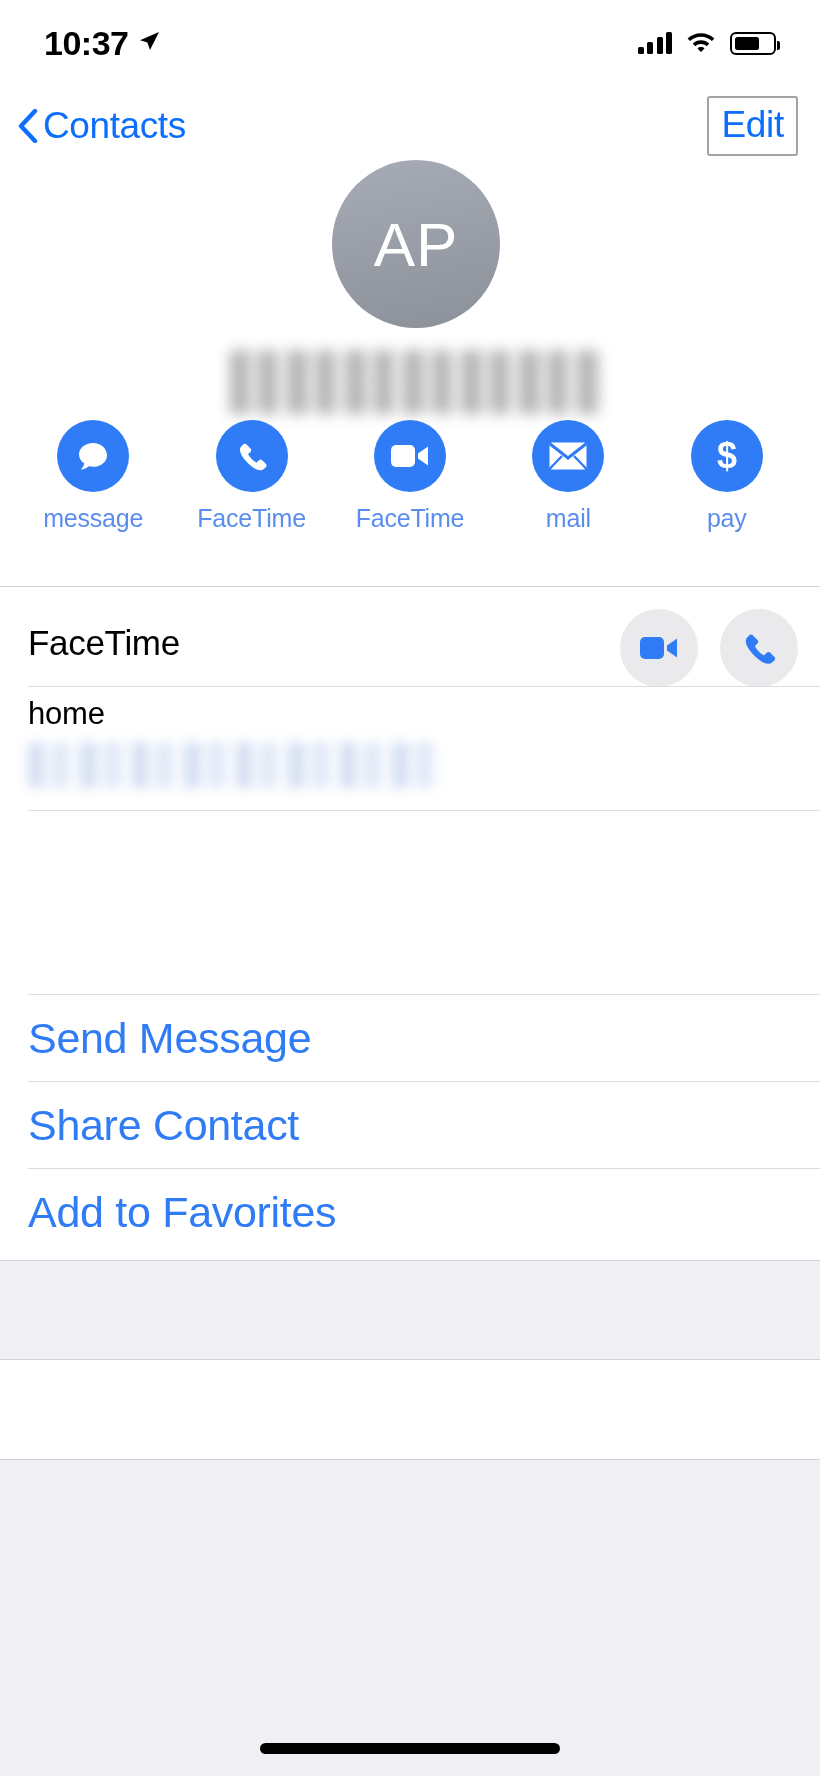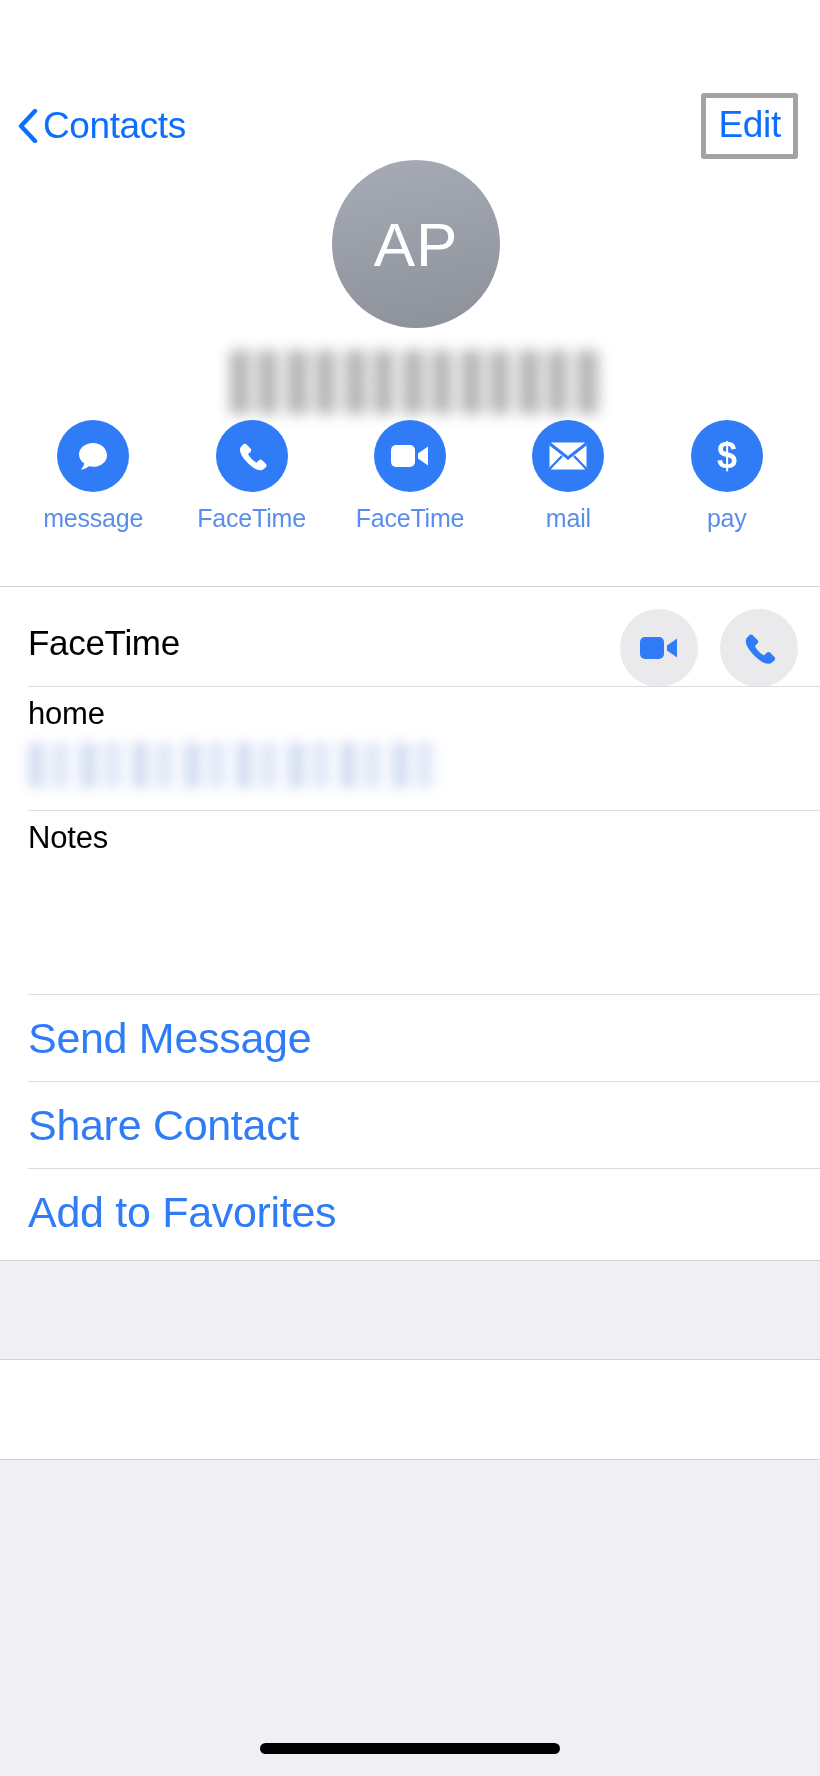--- a/index.html
+++ b/index.html
@@ -69,21 +69,21 @@
     display:flex; align-items:center; gap:5px;
     cursor:pointer;
   }
   .chev {
     display:block; width:20px; height:34px;
   }
   .nav-back-label {
     font-size:37px; color:#0b6efd; letter-spacing:-0.4px;
   }
   .edit-wrap {
-    border:5px solid #a3a3a3;
+    border:2px solid #a3a3a3;
     padding:6px 12px 8px 12px;
     border-radius:3px;
     background:#fff;
     cursor:pointer;
   }
   .edit-label {
     font-size:37px; color:#0b6efd; letter-spacing:-0.3px;
   }
 
   
@@ -200,20 +200,48 @@
     transform:translateX(-50%);
     width:300px; height:11px; border-radius:6px;
     background:#000;
   }
 </style>
 </head>
 <body>
 
 <div class="phone">
 
+  <div class="status-bar">
+    <div class="status-left">
+      <span class="status-time">10:37</span>
+      <span class="loc-arrow">
+        <svg width="24" height="24" viewBox="0 0 24 24">
+          <path d="M22 3 L3 11.2 L10.4 13.6 L13 21 Z" fill="#000"></path>
+        </svg>
+      </span>
+    </div>
+    <div class="status-right">
+      <span class="signal-bars">
+        <i></i>
+          <i></i>
+          <i></i>
+          <i></i>
+      </span>
+      <span>
+        <svg width="30" height="23" viewBox="0 0 30 23">
+          <path d="M15 3.2c5.2 0 9.9 2 13.4 5.3l-2.5 2.6C23 8.4 19.2 6.8 15 6.8S7 8.4 4.1 11.1L1.6 8.5C5.1 5.2 9.8 3.2 15 3.2z" fill="#000"></path>
+          <path d="M15 10.3c3.2 0 6.1 1.2 8.3 3.3l-2.6 2.6c-1.5-1.4-3.5-2.3-5.7-2.3s-4.2.9-5.7 2.3l-2.6-2.6c2.2-2.1 5.1-3.3 8.3-3.3z" fill="#000"></path>
+          <path d="M15 17.1c1.4 0 2.6.5 3.5 1.4L15 22l-3.5-3.5c.9-.9 2.1-1.4 3.5-1.4z" fill="#000"></path>
+        </svg>
+      </span>
+      <span class="battery">
+        <span class="battery-fill" style="width:24px"></span>
+      </span>
+    </div>
+  </div>
 
   <div class="nav-bar">
     <div class="nav-back">
       <span class="chev">
         <svg width="20" height="34" viewBox="0 0 20 34">
           <path d="M17 2 L3 17 L17 32" stroke="#0b6efd" stroke-width="4.4" fill="none" stroke-linecap="round" stroke-linejoin="round"></path>
         </svg>
       </span>
       <span class="nav-back-label">Contacts</span>
     </div>
@@ -304,24 +332,20 @@
 
   <div class="sep-inset" style="top:686px"></div>
 
   <div class="field-row" style="top:696px; height:114px;">
     <span class="field-label-sm">home</span>
     <div class="value-redacted"></div>
   </div>
 
   <div class="sep-inset" style="top:810px"></div>
 
-  <div class="field-row" style="top:820px; height:170px;">
-    <span class="field-label-sm">Notes</span>
-    <div style="margin-top:10px; min-height:60px; font-size:31px; color:#000;"></div>
-  </div>
 
   <div class="sep-inset" style="top:994px"></div>
 
   <div class="link-row" style="top:995px; height:86px;">
     <span class="link-text">Send Message</span>
   </div>
 
   <div class="sep-inset" style="top:1081px"></div>
 
   <div class="link-row" style="top:1082px; height:86px;">

